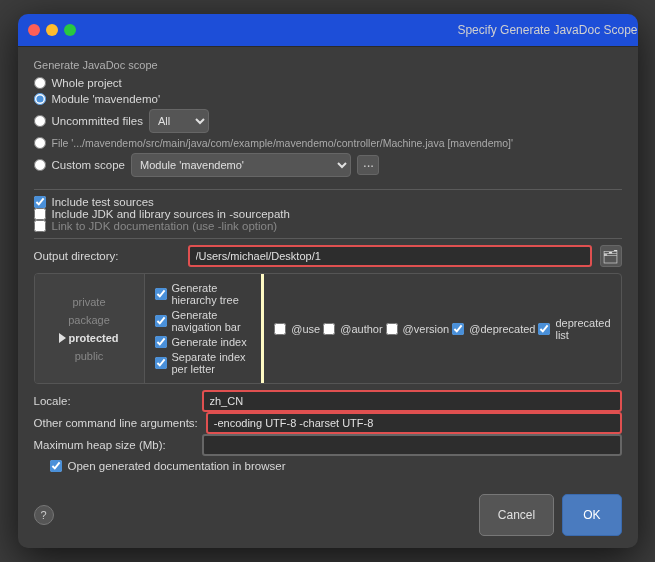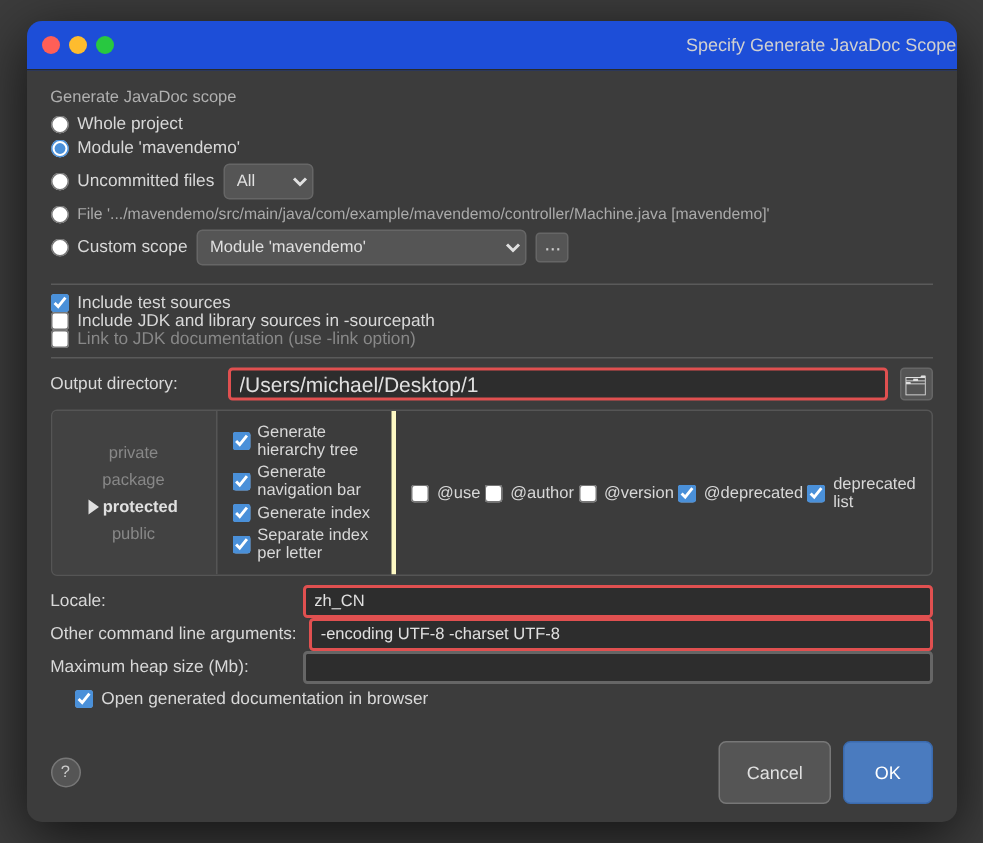--- a/index.html
+++ b/index.html
@@ -113,23 +113,24 @@
       font-size: 11.5px;
       color: #d8d8d8;
       min-width: 110px;
     }
     .output-dir-input {
       flex: 1;
       background: #2d2d2d;
       border: 2px solid #e05050;
       border-radius: 3px;
       color: #e0e0e0;
-      font-size: 14px;
+      font-size: 11px;
       padding: 2px 6px;
       height: 22px;
+      margin-left: 36px;
     }
     .folder-icon-btn {
       width: 22px;
       height: 22px;
       background: #555;
       border: 1px solid #666;
       border-radius: 3px;
       display: flex;
       align-items: center;
       justify-content: center;

